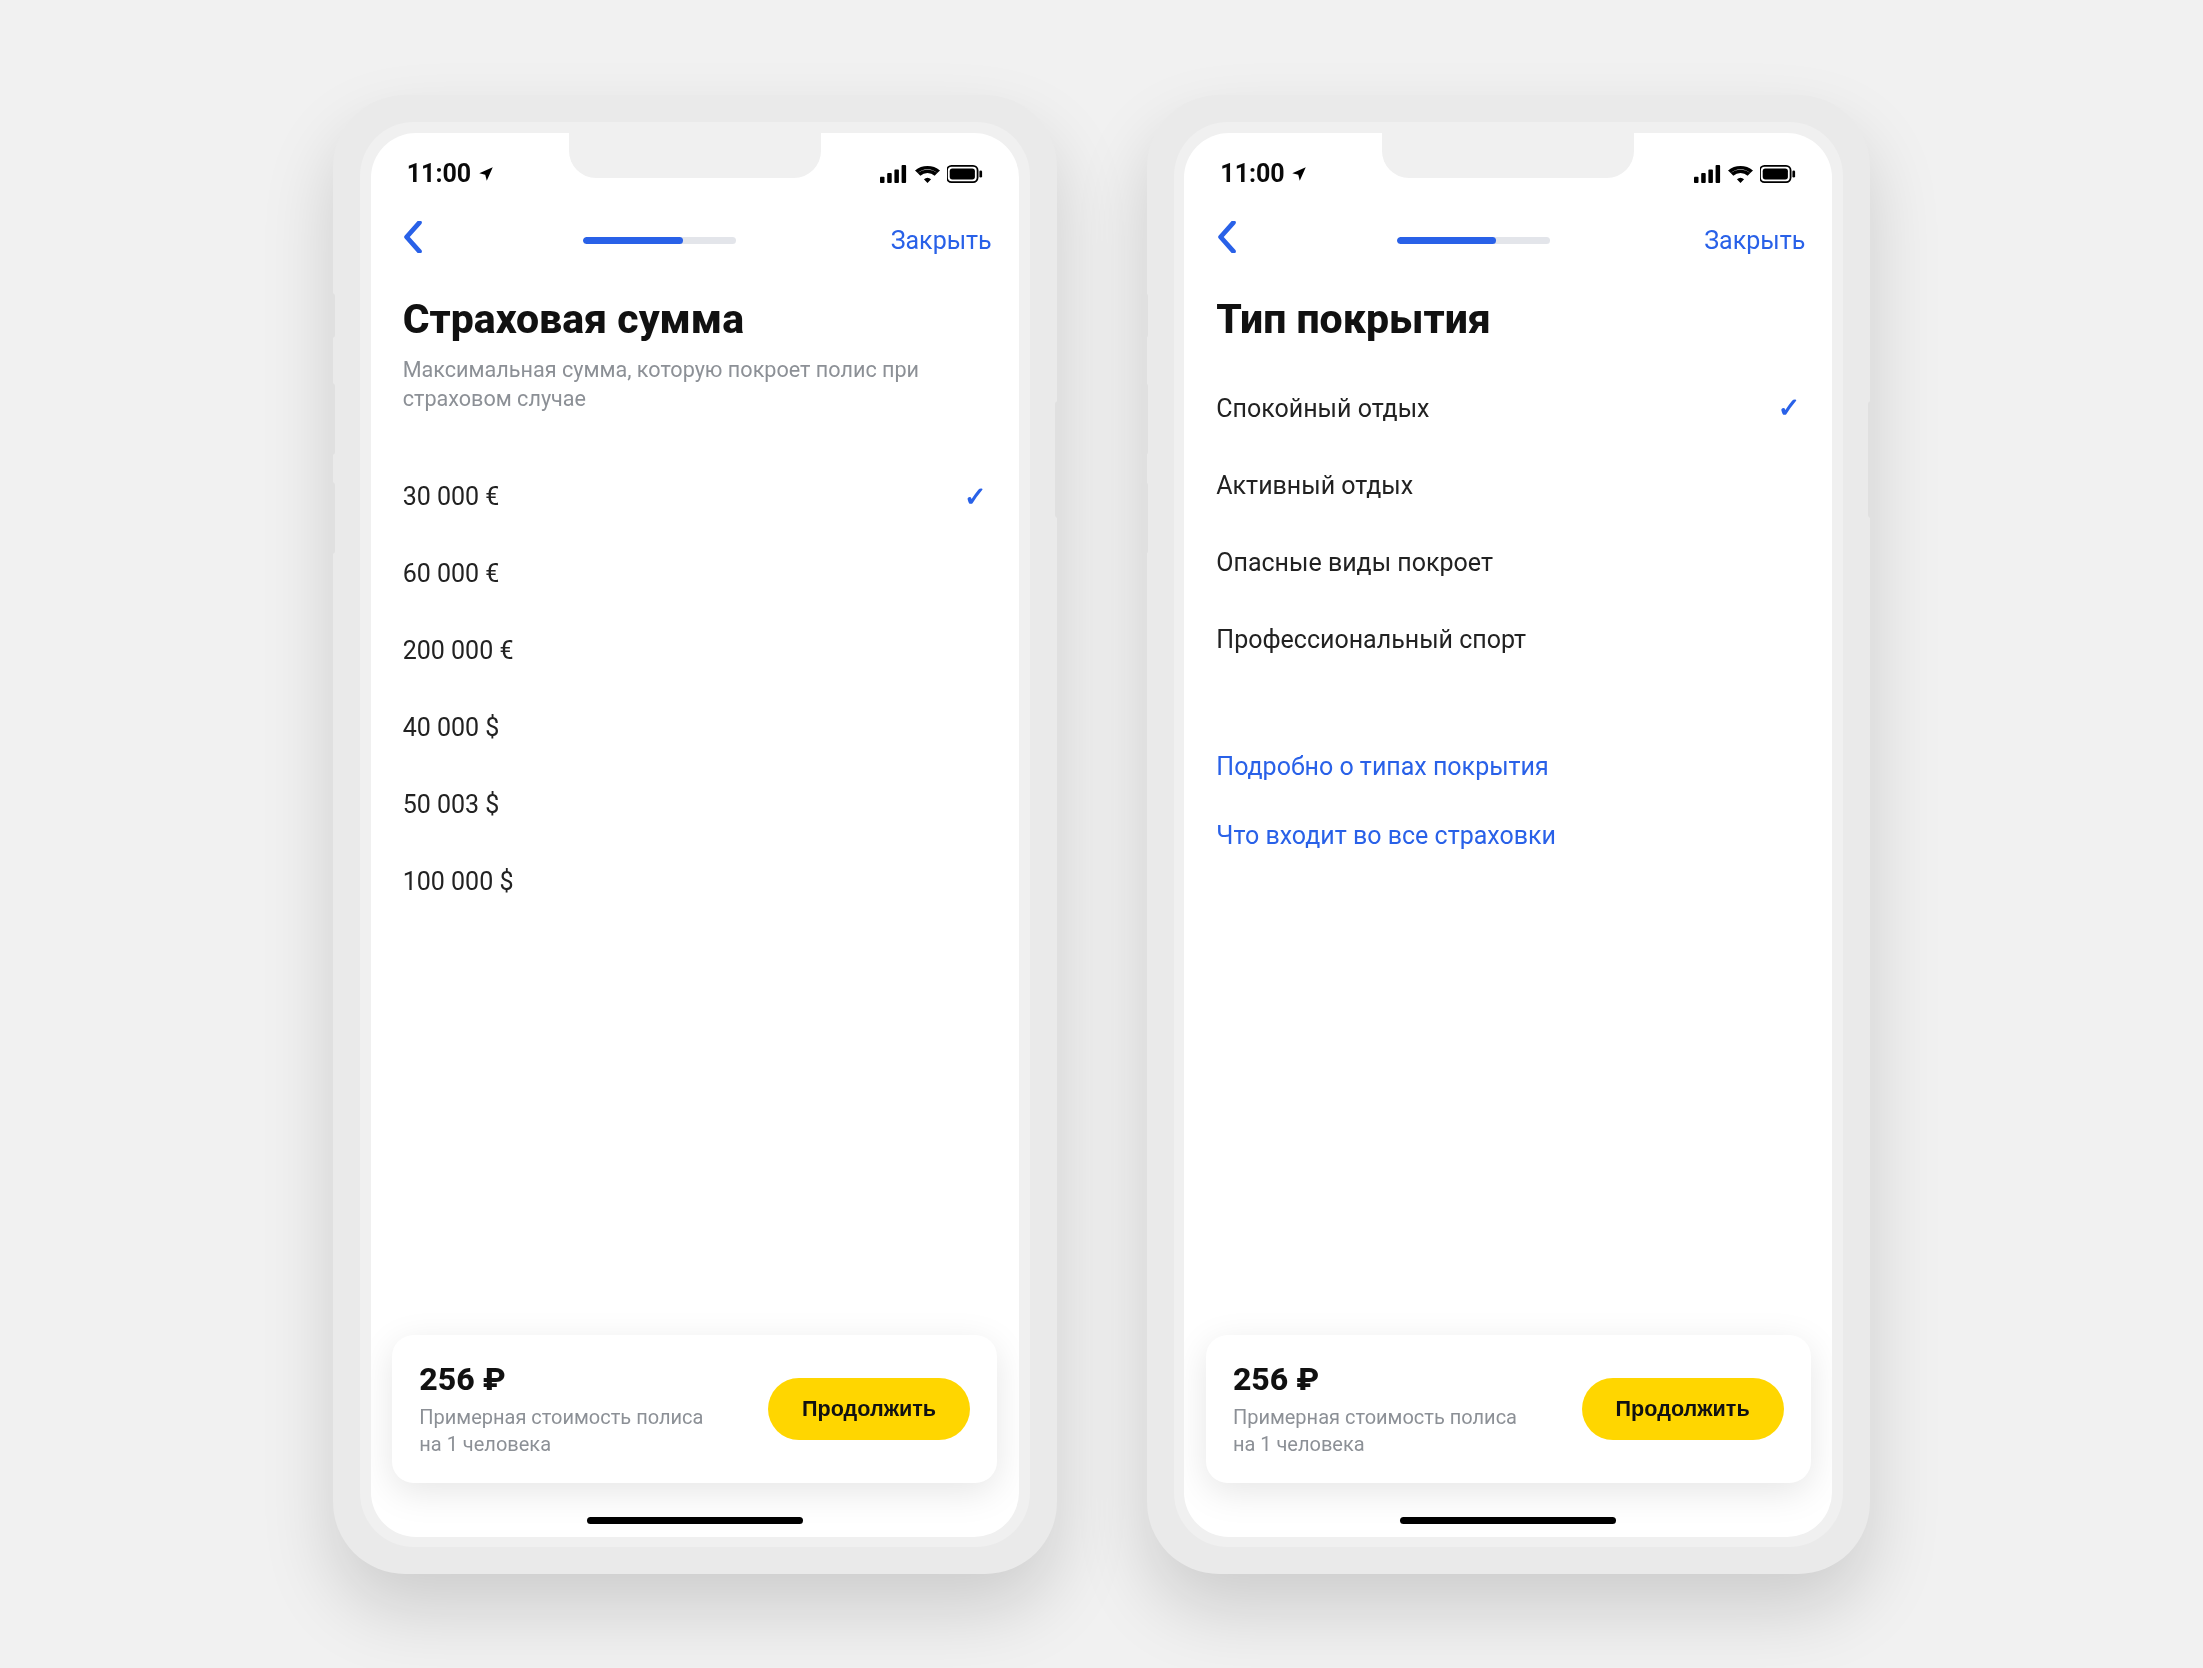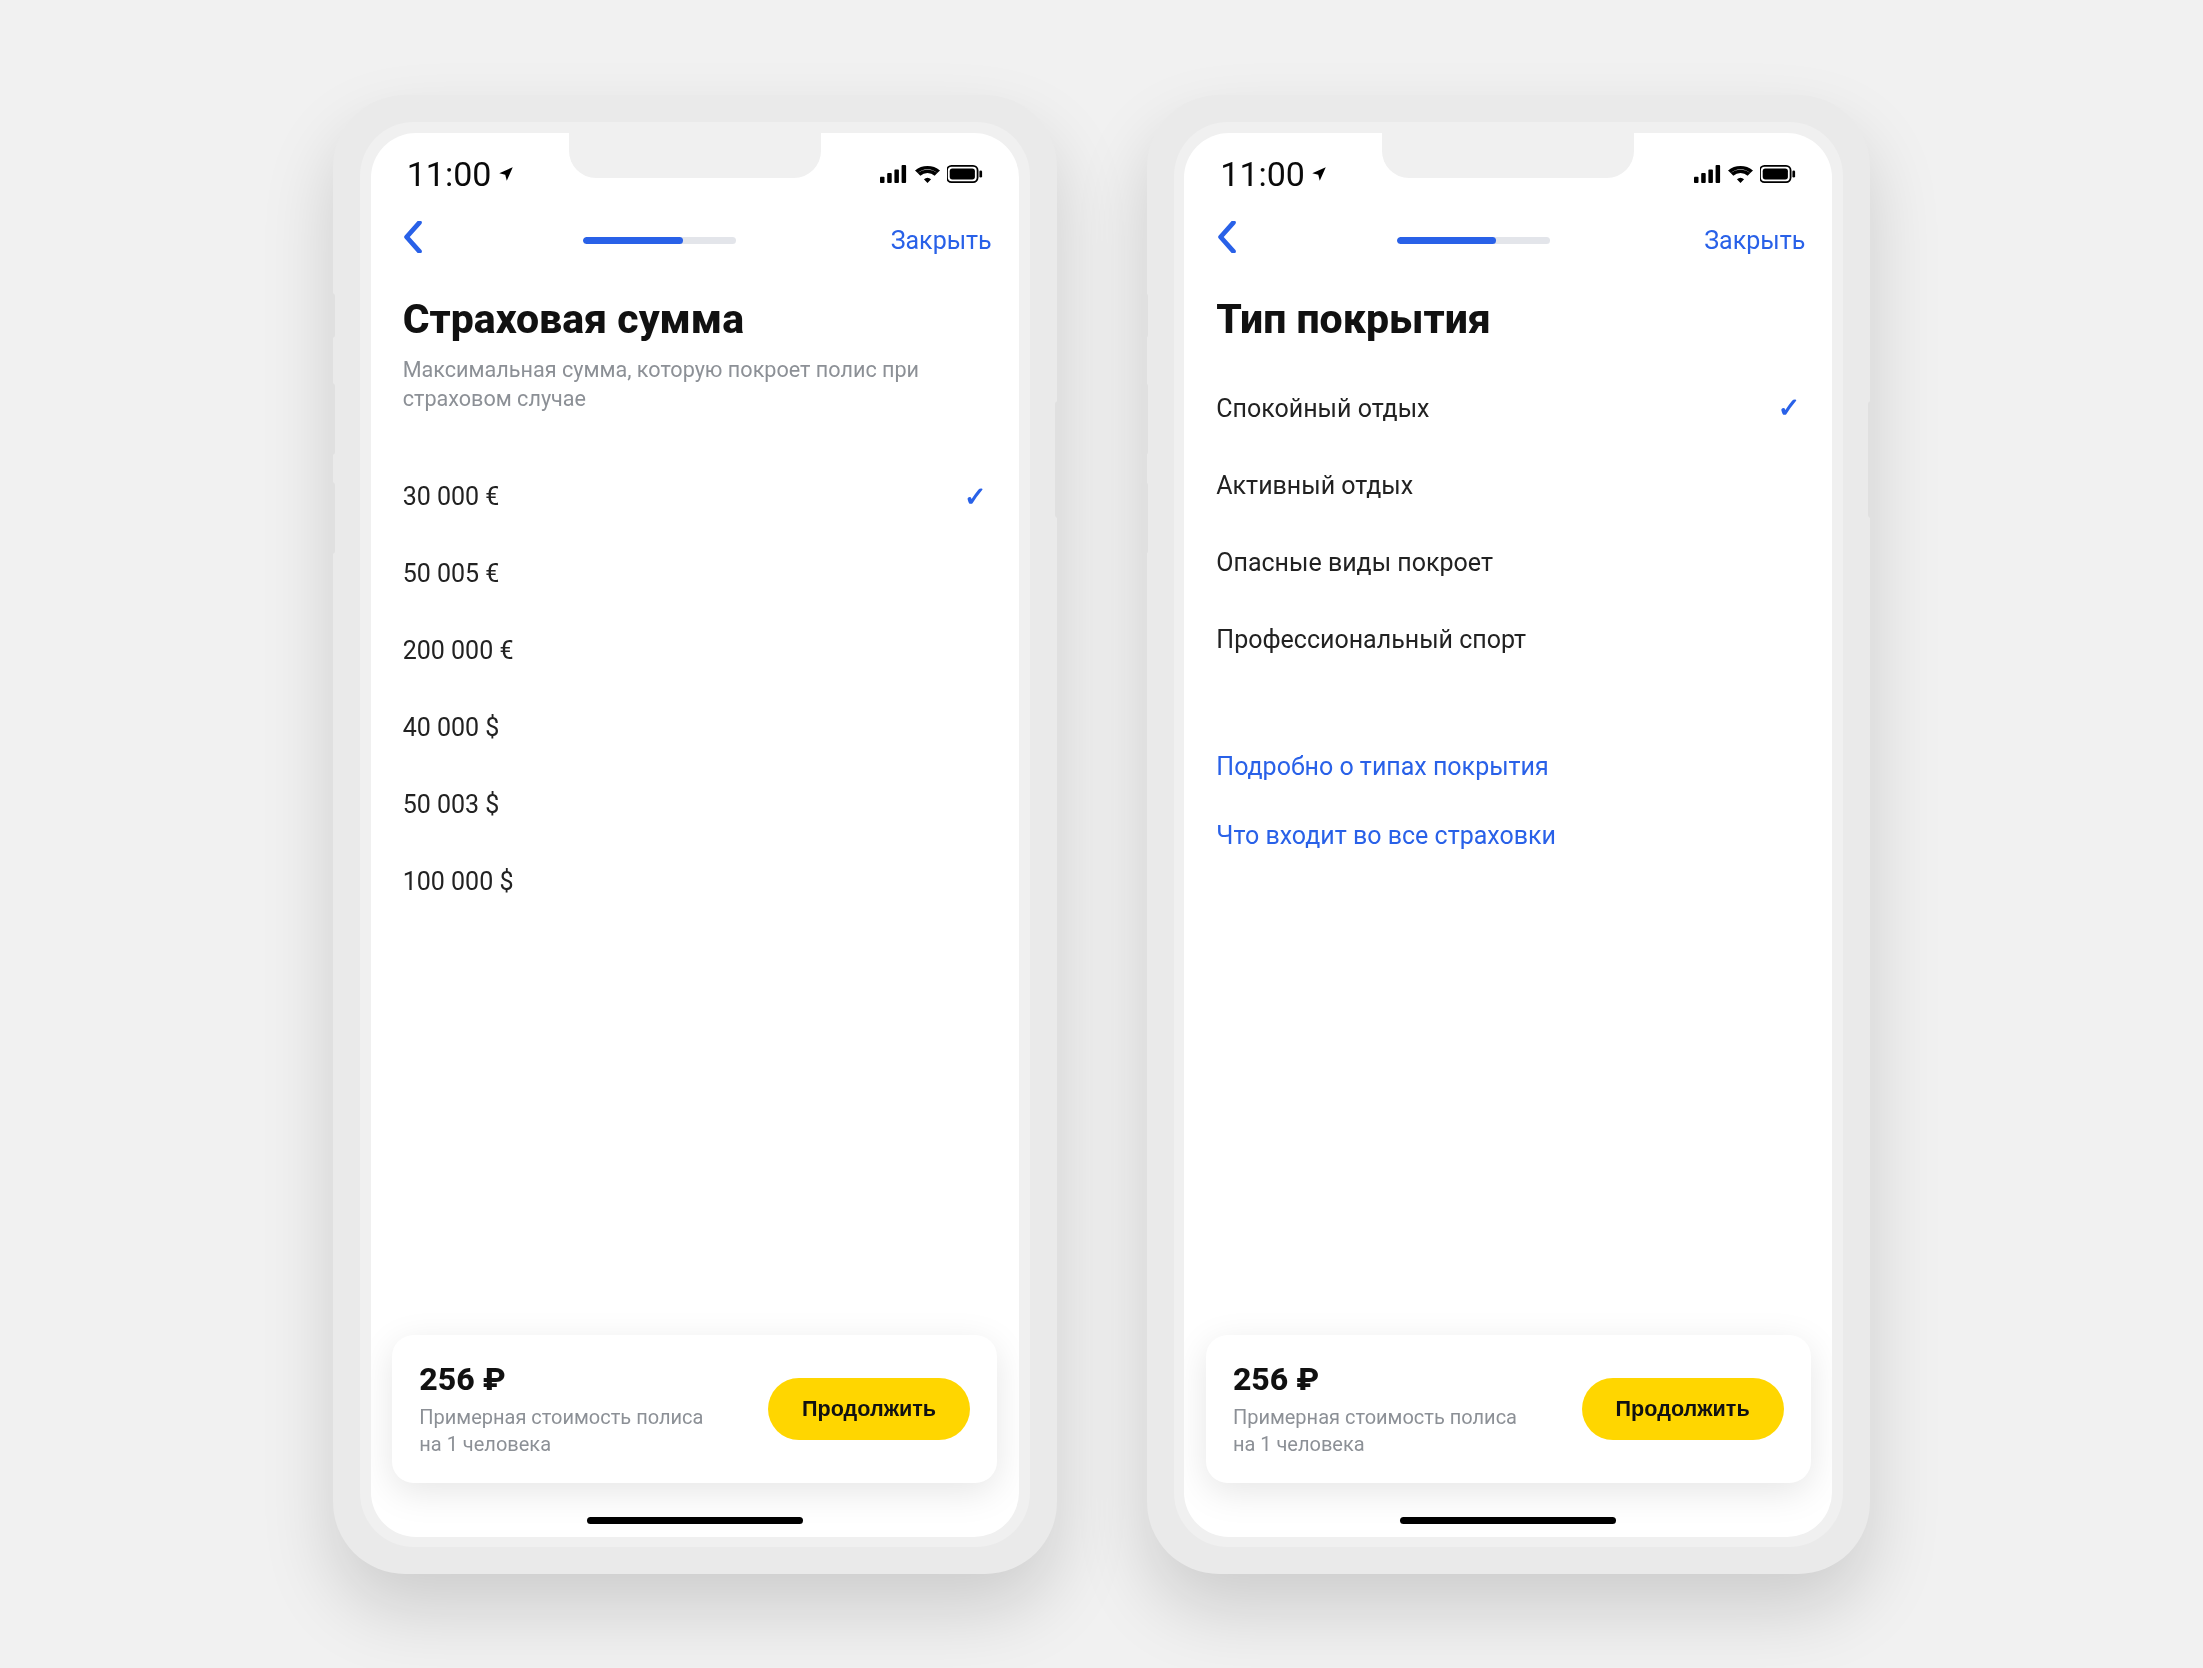--- a/index.html
+++ b/index.html
@@ -54,22 +54,22 @@
 .btn-mute { left: -5.4px; top: 198px; width: 7.2px; height: 45px; }
 .btn-volup { left: -5.4px; top: 288px; width: 7.2px; height: 72px; }
 .btn-voldn { left: -5.4px; top: 387px; width: 7.2px; height: 72px; }
 .btn-power { right: -5.4px; top: 306px; width: 7.2px; height: 117px; }
 .status-bar {
   height: 72px;
   display: flex;
   justify-content: space-between;
   align-items: center;
   padding: 10.8px 36px 0;
-  font-size: 34px;
-  font-weight: 400;
+  font-size: 25px;
+  font-weight: 700;
   color: #0a0a0a;
 }
 .status-left { display: flex; align-items: center; gap: 5.4px; }
 .status-right { display: flex; align-items: center; gap: 7.2px; }
 .nav-bar {
   height: 72px;
   display: flex;
   align-items: center;
   justify-content: space-between;
   padding: 0 27px;
@@ -214,21 +214,21 @@
       <div class="content">
         <div class="page-title">Страховая сумма</div>
         <div class="page-subtitle">Максимальная сумма, которую покроет полис при страховом случае</div>
 
         <div class="option-list">
           <div class="option-row">
             <span>30 000 €</span>
             <span class="check-icon">✓</span>
           </div>
           <div class="option-row">
-            <span>50 005 €</span>
+            <span>60 000 €</span>
           </div>
           <div class="option-row">
             <span>200 000 €</span>
           </div>
           <div class="option-row">
             <span>40 000 $</span>
           </div>
           <div class="option-row">
             <span>50 003 $</span>
           </div>

